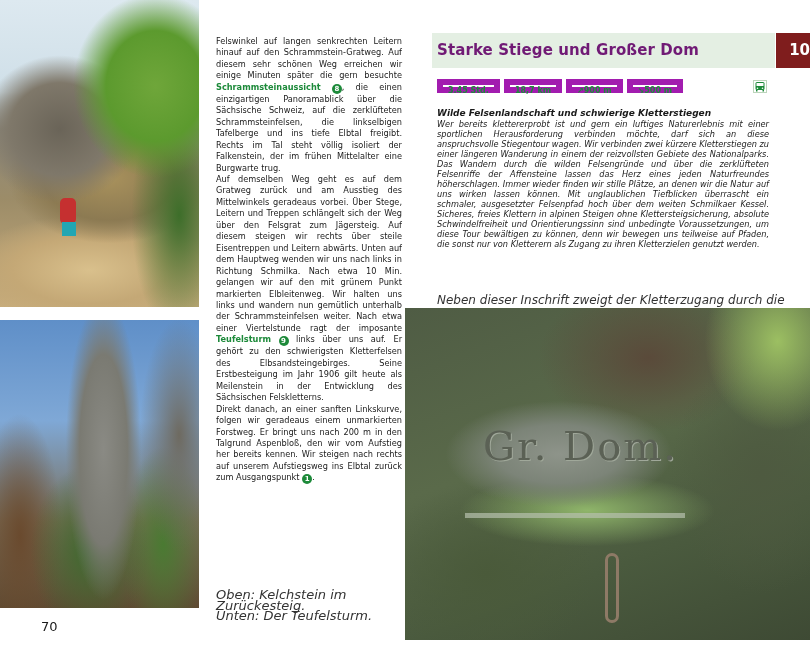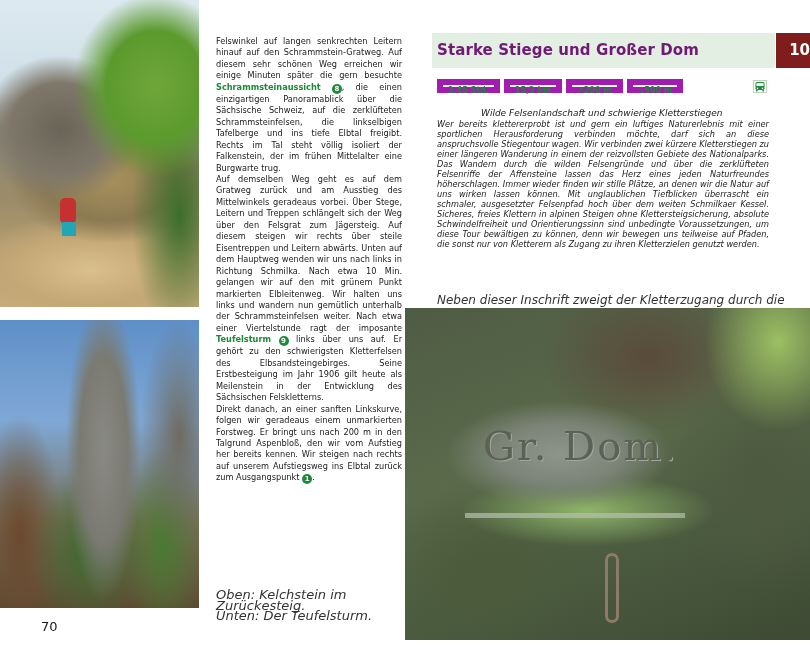--- a/index.html
+++ b/index.html
@@ -42,21 +42,21 @@
     #tour-header { position: absolute; left: 432px; top: 33px; width: 343px; height: 35px; background: #e4efe3; }
     #tour-title { position: absolute; left: 437px; top: 41px; font-size: 15px; font-weight: bold; color: #701a75; letter-spacing: 0.1px; }
     #tour-number { position: absolute; left: 776px; top: 33px; width: 34px; height: 35px; background: #7f1d1d; color: #fff; font-size: 15px; font-weight: bold; text-align: right; line-height: 35px; }
 
     #badges { position: absolute; left: 437px; top: 79px; display: flex; gap: 4px; }
     .badge { border: 6px solid #a21caf; border-radius: 0; height: 14px; padding: 0 5px; font-size: 8px; line-height: 12px; color: #1d8a3a; font-weight: bold; background: #fff; }
 
     #bus-icon { position: absolute; left: 753px; top: 80px; width: 14px; height: 13px; }
 
     #intro { position: absolute; left: 437px; top: 107px; width: 332px; font-style: italic; color: #1a1a1a; }
-    #intro-heading { font-size: 9px; font-weight: normal; line-height: 12px; margin-left: 44px; }
+    #intro-heading { font-size: 9px; font-weight: bold; line-height: 12px; }
     #intro-text { font-size: 8.2px; line-height: 10px; text-align: justify; }
 
     #caption-right { position: absolute; left: 437px; top: 293px; font-size: 12px; font-style: italic; color: #333; }
 
     #photo-dom { left: 405px; top: 308px; width: 405px; height: 332px;
       background:
         radial-gradient(ellipse 28% 16% at 38% 44%, #8e948a 0%, #7c8478 55%, rgba(110,118,105,0) 100%),
         radial-gradient(ellipse 35% 12% at 45% 61%, #8fb56a 0%, rgba(130,170,90,0) 90%),
         radial-gradient(ellipse 20% 30% at 92% 10%, #9cbf62 0%, rgba(150,190,90,0) 90%),
         radial-gradient(ellipse 25% 40% at 88% 50%, #4e5a40 0%, rgba(70,80,60,0) 90%),
@@ -91,22 +91,22 @@
 </div>
 
 <div id="page-number-left">70</div>
 
 <div id="tour-header"></div>
 <div id="tour-title">Starke Stiege und Großer Dom</div>
 <div id="tour-number">10</div>
 
 <div id="badges">
   <span class="badge">3.45 Std.</span>
-  <span class="badge">15,3 km</span>
-  <span class="badge">↗200 m</span>
+  <span class="badge">18,7 km</span>
+  <span class="badge">↗900 m</span>
   <span class="badge">↘500 m</span>
 </div>
 
 <svg id="bus-icon" viewBox="0 0 14 13">
   <rect x="0.5" y="0.5" width="13" height="12" fill="#ffffff" stroke="#bcd5bb"></rect>
   <rect x="2.5" y="2" width="9" height="8" rx="1.5" fill="#1d8a3a"></rect>
   <rect x="3.5" y="3" width="7" height="3" fill="#ffffff"></rect>
   <circle cx="4.5" cy="8.3" r="0.8" fill="#ffffff"></circle>
   <circle cx="9.5" cy="8.3" r="0.8" fill="#ffffff"></circle>
   <rect x="3" y="10" width="1.5" height="1.5" fill="#1d8a3a"></rect>

